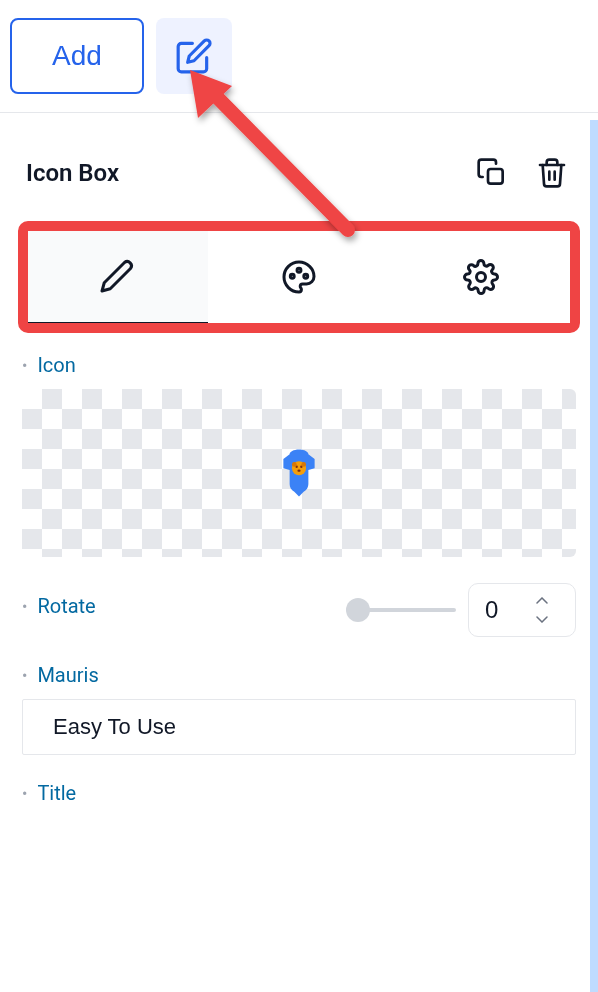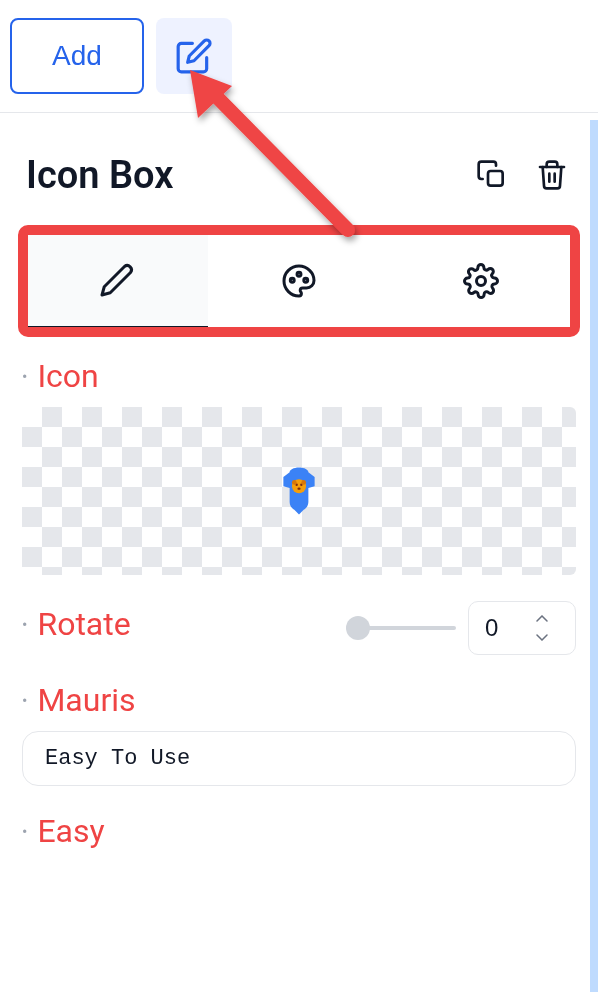--- a/index.html
+++ b/index.html
@@ -52,21 +52,21 @@
       padding: 0 18px;
       position: relative;
     }
     .panel-header {
       display: flex;
       align-items: center;
       justify-content: space-between;
       padding: 40px 8px 28px 8px;
     }
     .panel-title {
-      font-size: 38px;
+      font-size: 24px;
       font-weight: 600;
       color: #111827;
     }
     .panel-actions {
       display: flex;
       gap: 20px;
     }
     .icon-btn {
       background: none;
       border: none;
@@ -129,22 +129,22 @@
       pointer-events: none;
       z-index: 10;
     }
     .fields {
       padding: 20px 4px 0 4px;
     }
     .field {
       margin-bottom: 26px;
     }
     .field-label {
-      font-size: 32px;
-      color: #ef4444;
+      font-size: 20px;
+      color: #0369a1;
       margin-bottom: 12px;
       display: flex;
       align-items: center;
       gap: 10px;
     }
     .field-label::before {
       content: "•";
       color: #9ca3af;
       font-size: 16px;
     }
@@ -237,26 +237,25 @@
       width: 18px;
       height: 14px;
       display: flex;
       align-items: center;
       justify-content: center;
       color: #6b7280;
     }
     .text-input {
       width: 100%;
       border: 1px solid #e5e7eb;
-      border-radius: 16px;
-      padding: 14px 22px;
+      border-radius: 2px;
+      padding: 14px 30px;
       font-size: 22px;
       color: #111827;
       outline: none;
-      font-family: Liberation Mono, monospace;
     }
     .right-scrollbar {
       position: absolute;
       right: 0;
       top: 120px;
       bottom: 0;
       width: 8px;
       background: #bfdbfe;
     }
   </style>
@@ -371,19 +370,19 @@
         </div>
       </div>
     </div>
 
     <div class="field">
       <div class="field-label">Mauris</div>
       <input type="text" class="text-input" value="Easy To Use" style="">
     </div>
 
     <div class="field">
-      <div class="field-label">Easy</div>
+      <div class="field-label">Title</div>
     </div>
 
   </div>
 </div>
 
 <div class="right-scrollbar"></div>
 
 </body></html>

